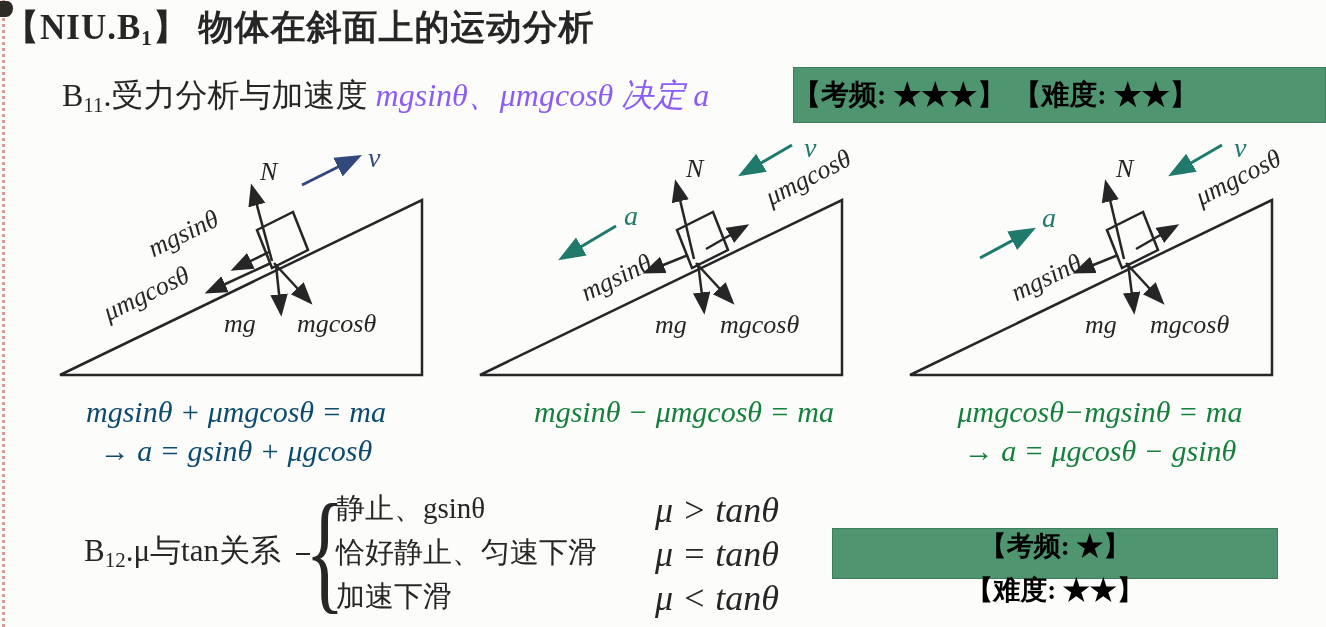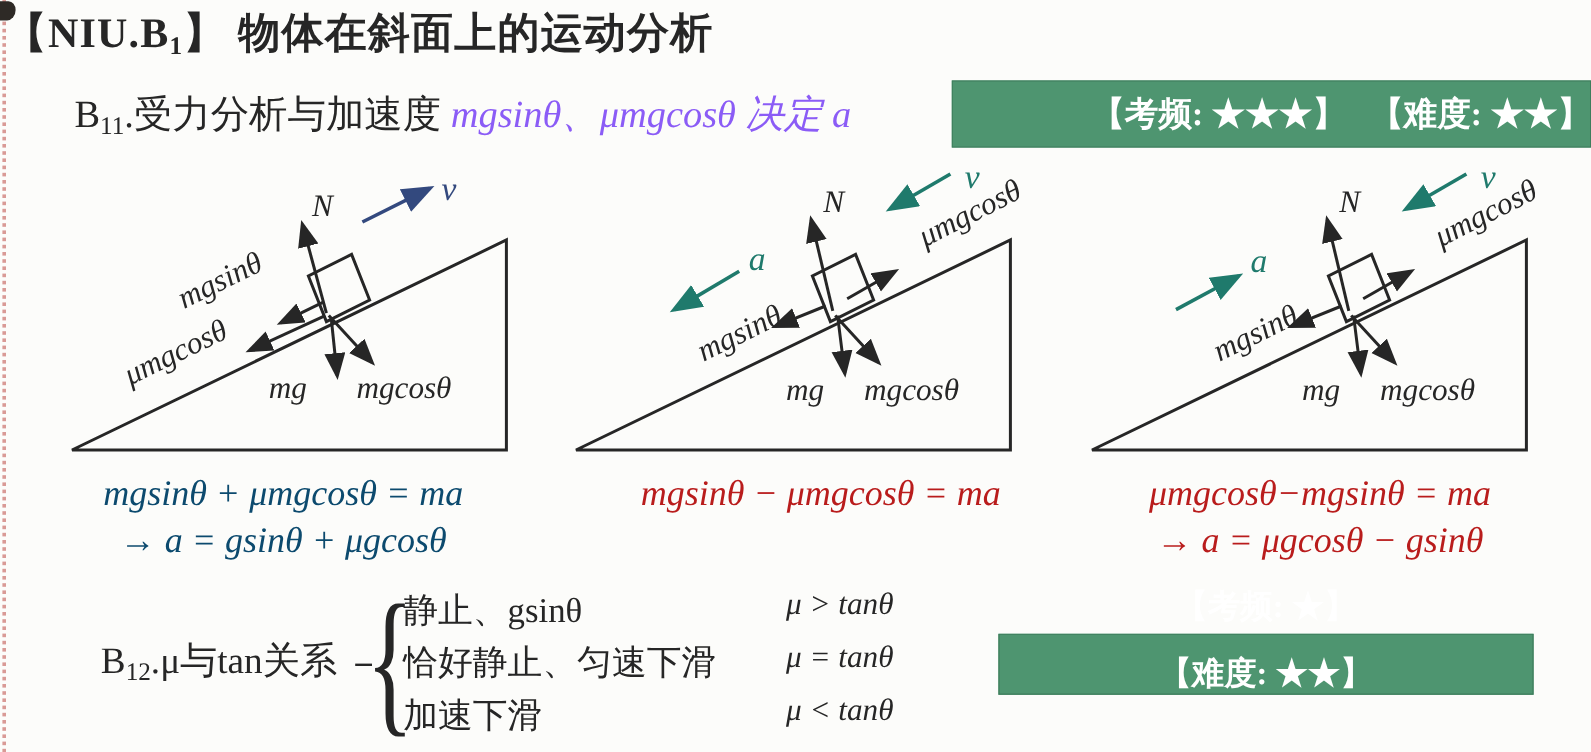--- a/index.html
+++ b/index.html
@@ -26,59 +26,59 @@
   }
   .sub-s { font-size:21px; vertical-align:-6px; }
   .subtitle {
     position:absolute; left:62px; top:74px;
     font-size:32px; white-space:nowrap;
   }
   .math { font-style:italic; }
   .red  { color:#8b5cf6; }
   .badge {
     position:absolute; background:#4e9570;
-    display:flex; align-items:center; justify-content:flex-end; gap:20px;
-    color:#ffffff; font-weight:bold; font-size:28px; white-space:nowrap;
+    display:flex; align-items:center; justify-content:flex-start; gap:8px;
+    color:#000000; font-weight:bold; font-size:28px; white-space:nowrap;
     box-shadow:inset 0 0 0 1px #3e7d5c;
   }
   .badge-b11 { left:793px; top:67px; width:533px; height:56px; }
   .badge-b12 { left:832px; top:528px; width:446px; height:51px; font-size:27px;flex-direction:column; }
   svg.diag { position:absolute; }
   svg.diag text {
     font-family:"Liberation Serif","DejaVu Serif",serif;
     font-style:italic; font-size:26px; fill:#262626;
   }
   svg.diag text.vec-blue { fill:#33497e; font-size:28px; }
   svg.diag text.vec-teal { fill:#1f7a6c; font-size:28px; }
   .eq {
     position:absolute; top:392px; width:448px; text-align:center;
     font-style:italic; font-size:30px; line-height:39px; white-space:nowrap;
   }
   .eq-navy { color:#0c4a6e; }
-  .eq-teal { color:#b91c1c; }
+  .eq-teal { color:#15803d; }
   .b12-label {
     position:absolute; left:84px; top:530px;
     font-size:31px; white-space:nowrap;text-align:center;
   }
   .b12-dash {
     position:absolute; left:296px; top:553px; width:14px; height:0;
     border-top:2.5px solid #262626;
   }
   .b12-brace {
     position:absolute; left:305px; top:482px; height:140px;
     font-size:134px; line-height:138px; font-weight:400;
     transform:scaleX(0.62); transform-origin:left center; color:#262626;
   }
   .case-cond {
     position:absolute; left:336px; width:315px;
     font-size:29px; white-space:nowrap;
   }
   .case-rel {
     position:absolute; left:655px; width:170px;
-    font-size:26px; font-style:italic; white-space:nowrap;
+    font-size:36px; font-style:italic; white-space:nowrap;
   }
   .r1 { top:489px; } .r2 { top:533px; } .r3 { top:577px; }
 </style>
 </head>
 <body>
 
 <div class="perf"></div>
 <div class="scan-mark"></div>
 
 <div class="title">

